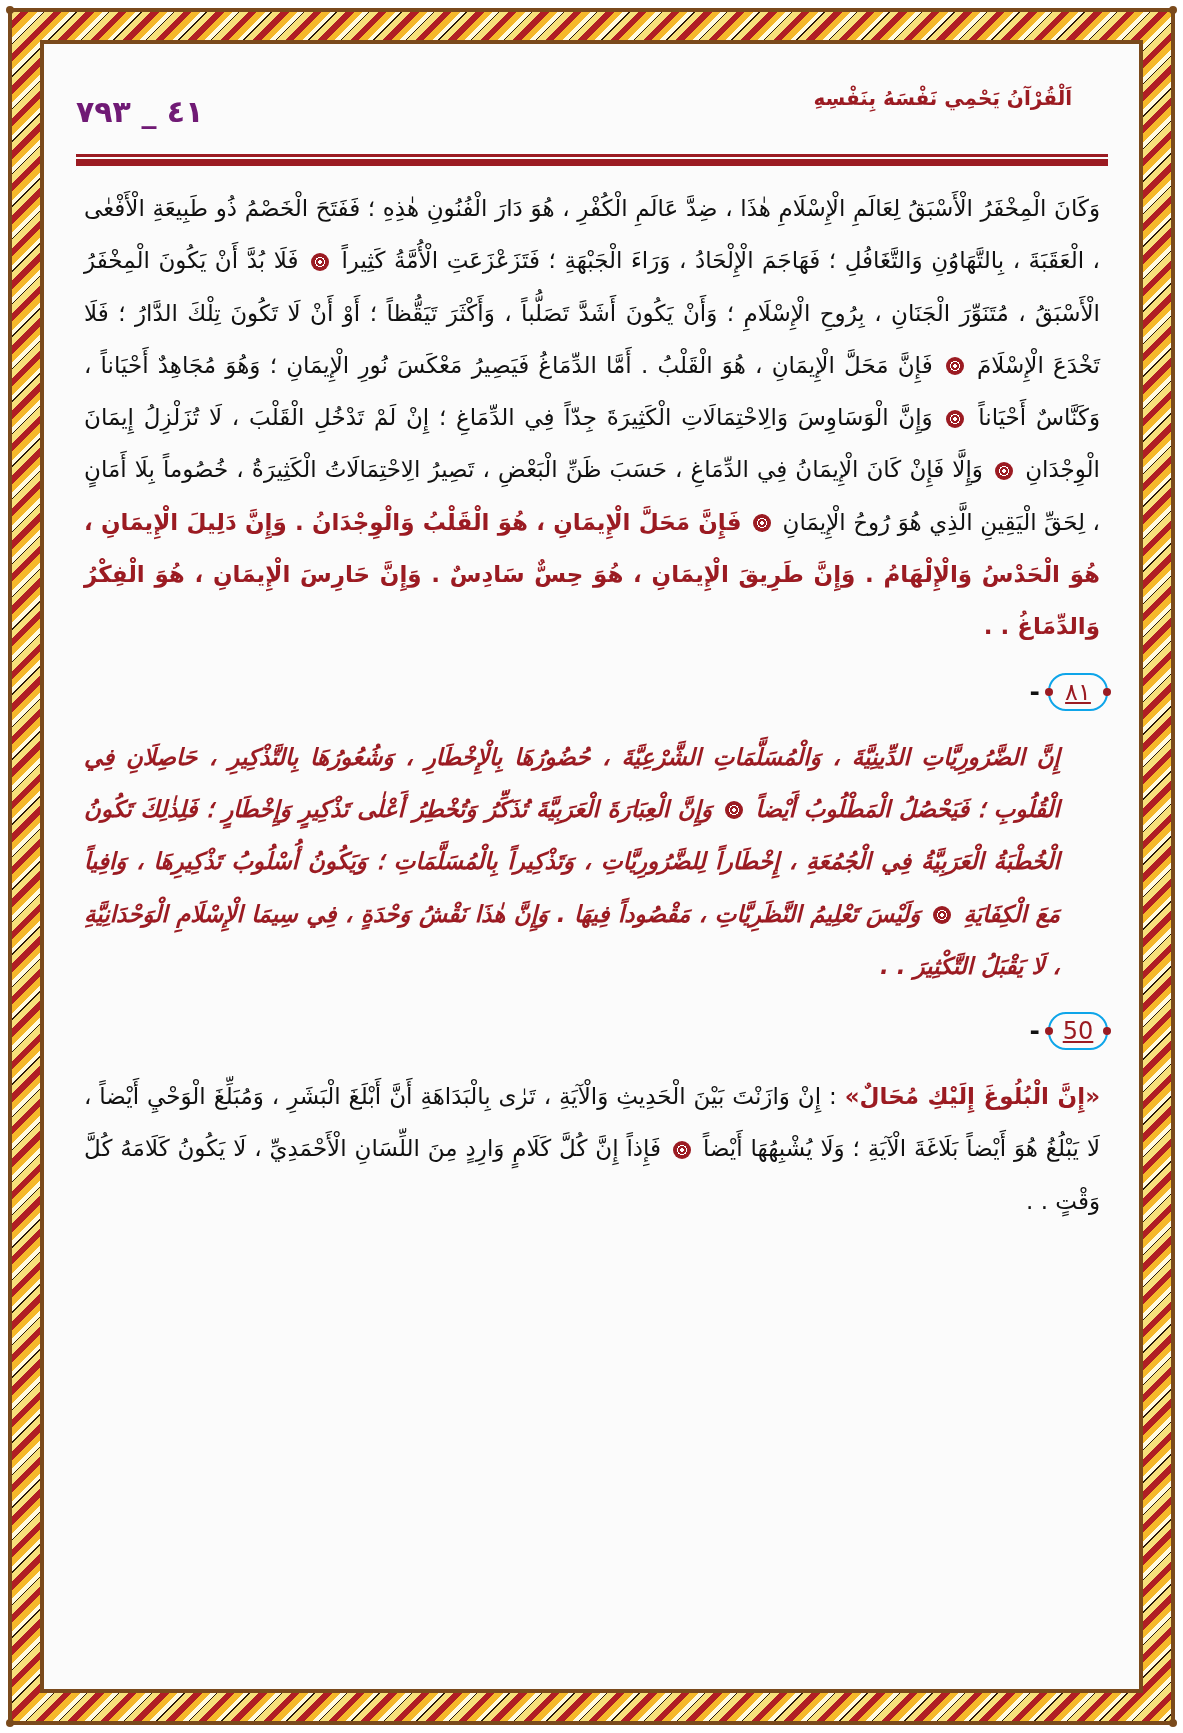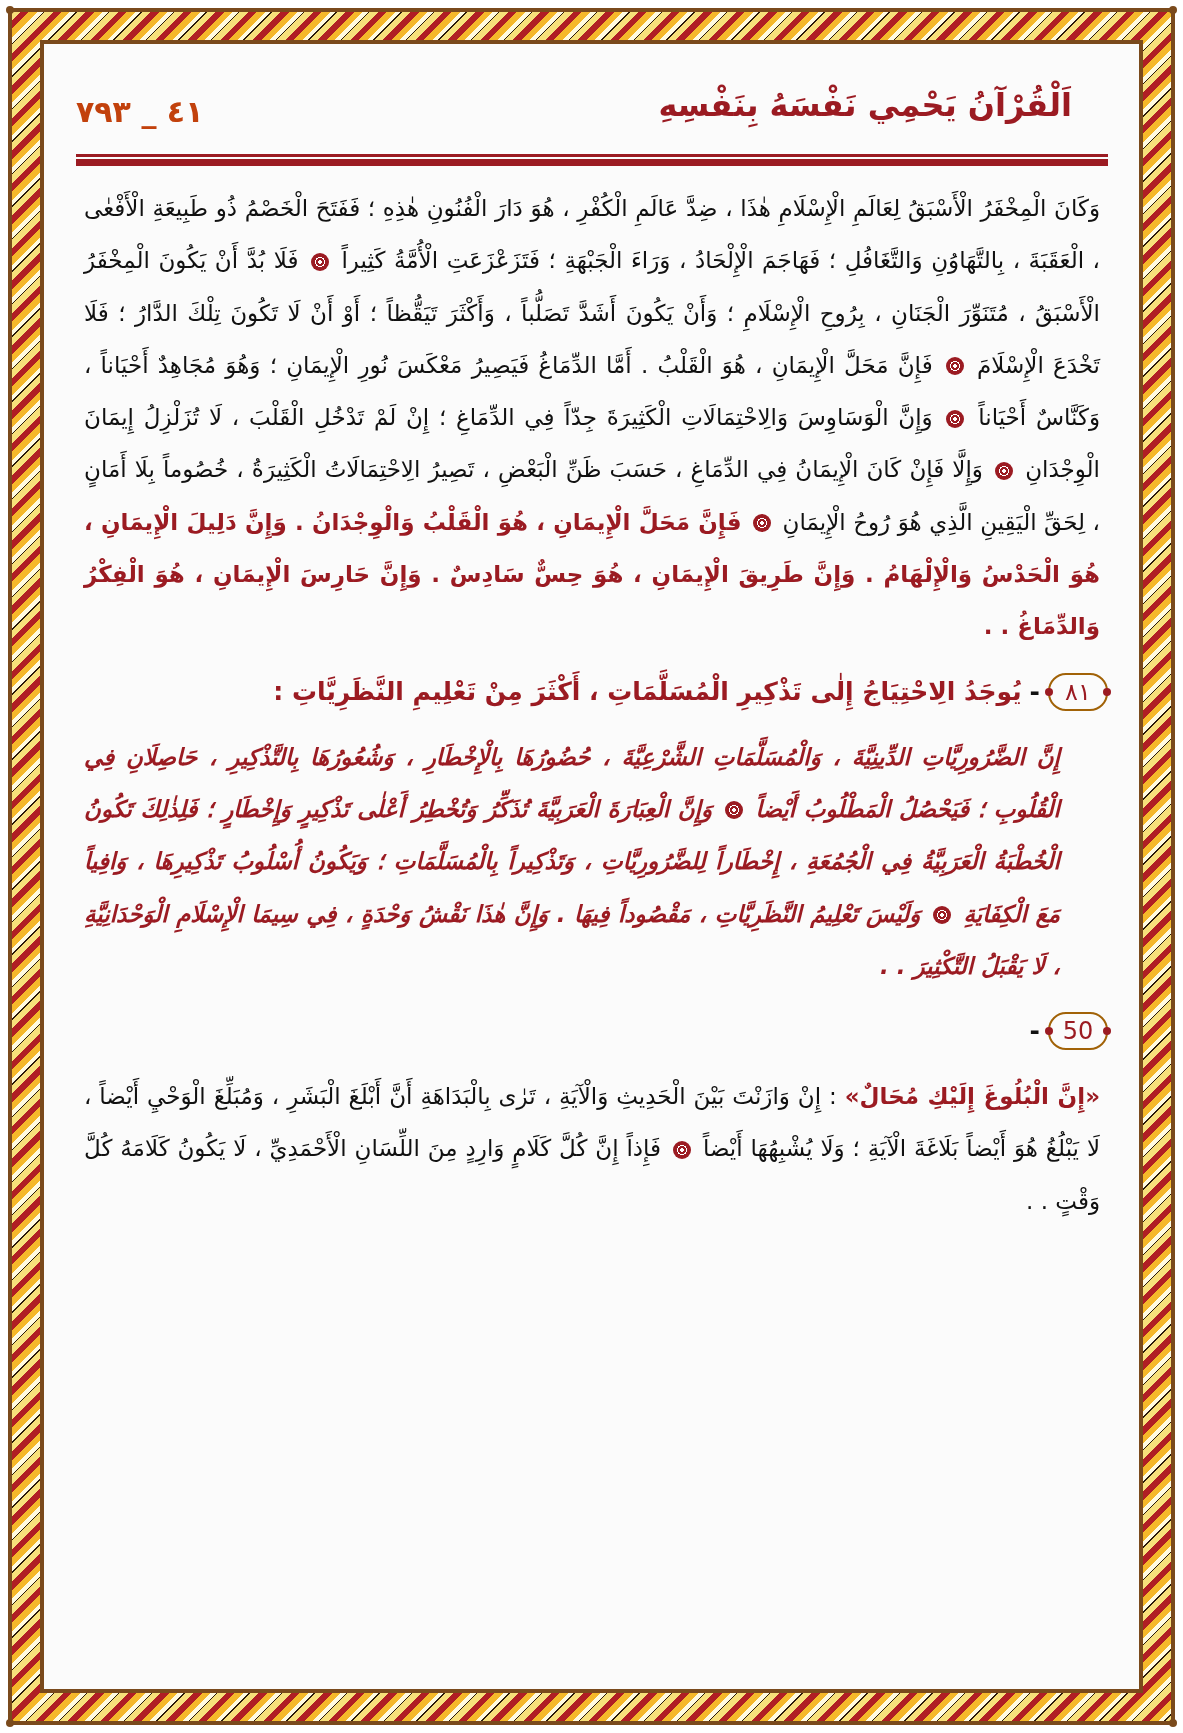--- a/index.html
+++ b/index.html
@@ -35,34 +35,34 @@
     left: 72px; top: 72px;
     width: 1040px;
   }
   .header {
     position: relative;
     height: 80px;
   }
   .page-number {
     position: absolute;
     left: 4px; top: 22px;
-    color: #c2410c;
+    color: #701a75;
     font-family: "DejaVu Sans", sans-serif;
     font-weight: bold;
     font-size: 30px;
     direction: rtl;
     letter-spacing: 2px;
   }
   .page-title {
     position: absolute;
     right: 40px; top: 14px;
     color: #9b1b22;
     font-family: "DejaVu Sans", sans-serif;
     font-weight: bold;
-    font-size: 32px;
+    font-size: 20px;
     direction: rtl;
   }
   .rule {
     position: absolute; left: 4px; right: 4px;
     background: #9b1b22;
   }
   .rule.thin { top: 82px; height: 3px; }
   .rule.thick { top: 87px; height: 7px; }
   .body {
     position: absolute;
@@ -93,26 +93,27 @@
     font-size: 25px;
     display: flex;
     align-items: center;
     gap: 8px;
     height: 62px;
   }
   .num-badge {
     display: inline-flex;
     align-items: center; justify-content: center;
     width: 56px; height: 34px;
-    border: 2px solid #a16207;
+    border: 2px solid #0ea5e9;
     border-radius: 18px;
     color: #9b1b22;
     font-size: 24px;
     font-weight: normal;
     position: relative;
+    text-decoration: underline;
   }
   .num-badge::before, .num-badge::after {
     content: ""; position: absolute; top: 50%; width: 8px; height: 8px;
     margin-top: -4px; border-radius: 50%; background: #9b1b22;
   }
   .num-badge::before { right: -5px; }
   .num-badge::after { left: -5px; }
   .dash { color: #111; font-weight: bold; }
   .indent { padding-right: 40px; font-style: italic; }
 </style>
@@ -146,21 +147,20 @@
       <span>وَإِنَّ الْوَسَاوِسَ وَالِاحْتِمَالَاتِ الْكَثِيرَةَ جِدّاً فِي الدِّمَاغِ ؛ إِنْ لَمْ تَدْخُلِ الْقَلْبَ ، لَا تُزَلْزِلُ إِيمَانَ الْوِجْدَانِ</span>
       <span class="flower"></span>
       <span>وَإِلَّا فَإِنْ كَانَ الْإِيمَانُ فِي الدِّمَاغِ ، حَسَبَ ظَنِّ الْبَعْضِ ، تَصِيرُ الِاحْتِمَالَاتُ الْكَثِيرَةُ ، خُصُوماً بِلَا أَمَانٍ ، لِحَقِّ الْيَقِينِ الَّذِي هُوَ رُوحُ الْإِيمَانِ</span>
       <span class="flower"></span>
       <span class="red">فَإِنَّ مَحَلَّ الْإِيمَانِ ، هُوَ الْقَلْبُ وَالْوِجْدَانُ . وَإِنَّ دَلِيلَ الْإِيمَانِ ، هُوَ الْحَدْسُ وَالْإِلْهَامُ . وَإِنَّ طَرِيقَ الْإِيمَانِ ، هُوَ حِسٌّ سَادِسٌ . وَإِنَّ حَارِسَ الْإِيمَانِ ، هُوَ الْفِكْرُ وَالدِّمَاغُ . .</span>
     </p>
 
     <div class="heading">
       <span class="num-badge">٨١</span>
       <span class="dash">-</span>
-      <span>يُوجَدُ الِاحْتِيَاجُ إِلٰى تَذْكِيرِ الْمُسَلَّمَاتِ ، أَكْثَرَ مِنْ تَعْلِيمِ النَّظَرِيَّاتِ :</span>
     </div>
 
     <p class="red indent">
       <span>إِنَّ الضَّرُورِيَّاتِ الدِّينِيَّةَ ، وَالْمُسَلَّمَاتِ الشَّرْعِيَّةَ ، حُضُورُهَا بِالْإِخْطَارِ ، وَشُعُورُهَا بِالتَّذْكِيرِ ، حَاصِلَانِ فِي الْقُلُوبِ ؛ فَيَحْصُلُ الْمَطْلُوبُ أَيْضاً</span>
       <span class="flower"></span>
       <span>وَإِنَّ الْعِبَارَةَ الْعَرَبِيَّةَ تُذَكِّرُ وَتُخْطِرُ أَعْلٰى تَذْكِيرٍ وَإِخْطَارٍ ؛ فَلِذٰلِكَ تَكُونُ الْخُطْبَةُ الْعَرَبِيَّةُ فِي الْجُمُعَةِ ، إِخْطَاراً لِلضَّرُورِيَّاتِ ، وَتَذْكِيراً بِالْمُسَلَّمَاتِ ؛ وَيَكُونُ أُسْلُوبُ تَذْكِيرِهَا ، وَافِياً مَعَ الْكِفَايَةِ</span>
       <span class="flower"></span>
       <span>وَلَيْسَ تَعْلِيمُ النَّظَرِيَّاتِ ، مَقْصُوداً فِيهَا . وَإِنَّ هٰذَا نَقْشُ وَحْدَةٍ ، فِي سِيمَا الْإِسْلَامِ الْوَحْدَانِيَّةِ ، لَا يَقْبَلُ التَّكْثِيرَ . .</span>
     </p>
 

